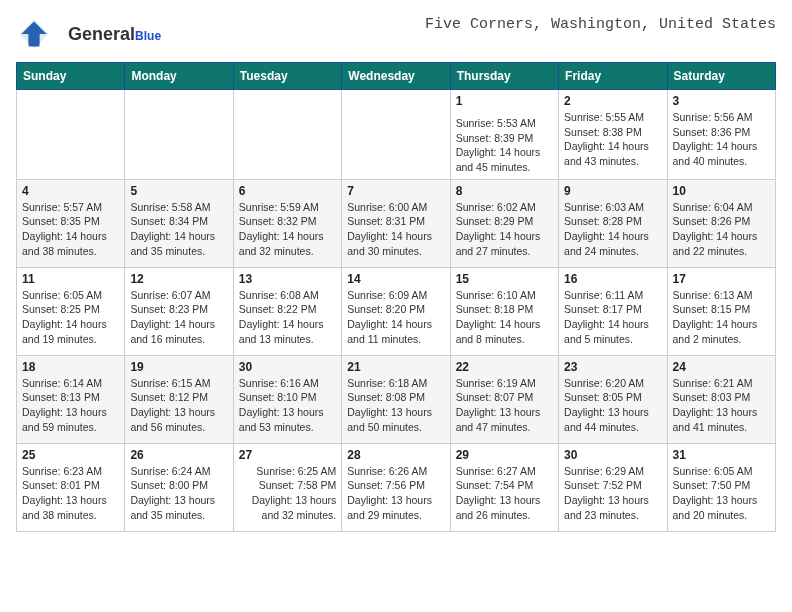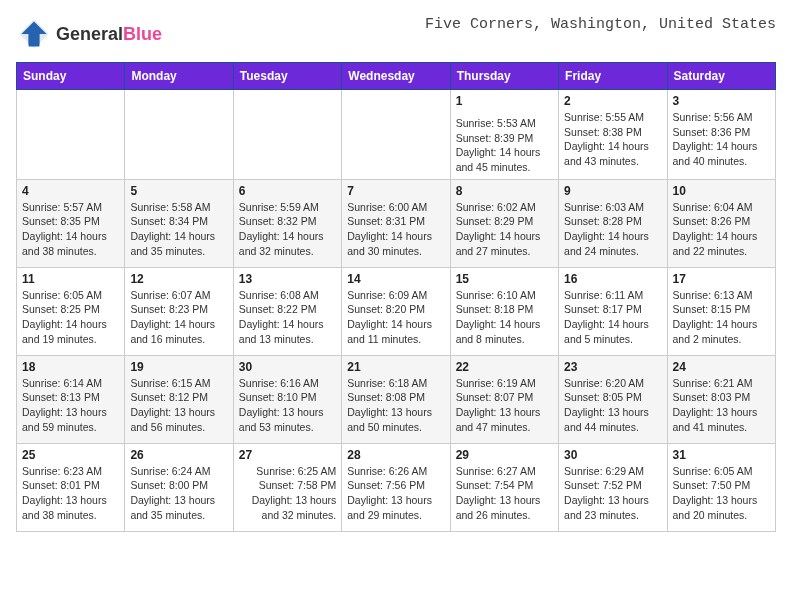--- a/index.html
+++ b/index.html
@@ -12,21 +12,21 @@
     }
     .header {
       display: flex;
       justify-content: space-between;
       align-items: flex-start;
       margin-bottom: 10px;
     }
     .logo {
       display: flex;
       align-items: center;
-      gap: 4px;
+      gap: 16px;
     }
     .logo-icon {
       width: 36px;
       height: 36px;
     }
     .title-block {
       text-align: right;
     }
     .month-year {
       font-size: 36px;
@@ -37,21 +37,21 @@
       font-size: 15px;
       color: #444;
       font-family: Liberation Mono, monospace;
     }
     .calendar-table {
       width: 100%;
       border-collapse: collapse;
       font-size: 11px;
     }
     .calendar-table th {
-      background: #6d28d9;
+      background: #0f766e;
       color: #fff;
       text-align: left;
       padding: 6px 6px;
       font-size: 12px;
       font-weight: bold;
       border: 1px solid #1a4e99;
     }
     .calendar-table td {
       border: 1px solid #ccc;
       vertical-align: top;
@@ -89,21 +89,21 @@
       <polygon points="20,4 36,20 20,36 4,20" fill="#2563b0" opacity="0.15"></polygon>
       <polygon points="20,2 38,18 28,38 12,38 2,18" fill="none" stroke="#2563b0" stroke-width="0"></polygon>
 
       <polygon points="14,10 30,10 30,22 24,22 24,30 14,30" fill="#2563b0" opacity="0"></polygon>
       <path d="M8 20 L20 8 L32 20 L26 20 L26 32 L14 32 L14 20 Z" fill="#2563b0" opacity="0.9"></path>
       <polygon points="20,6 34,20 26,20 26,34 14,34 14,20 6,20" fill="#2563b0"></polygon>
     </svg>
     <div>
       <div style="display:flex; align-items:baseline; gap:0px;">
         <span style="font-size:18px; font-weight:bold; color:#333;">General</span>
-        <span style="font-size:18px; font-weight:bold; color:#ec4899;">Blue</span>
+        <span style="font-size:12px; font-weight:bold; color:#1d4ed8;">Blue</span>
       </div>
     </div>
   </div>
   <div class="title-block">
     <div class="location">Five Corners, Washington, United States</div>
   </div>
 </div>
 
 <table class="calendar-table">
   <thead>

